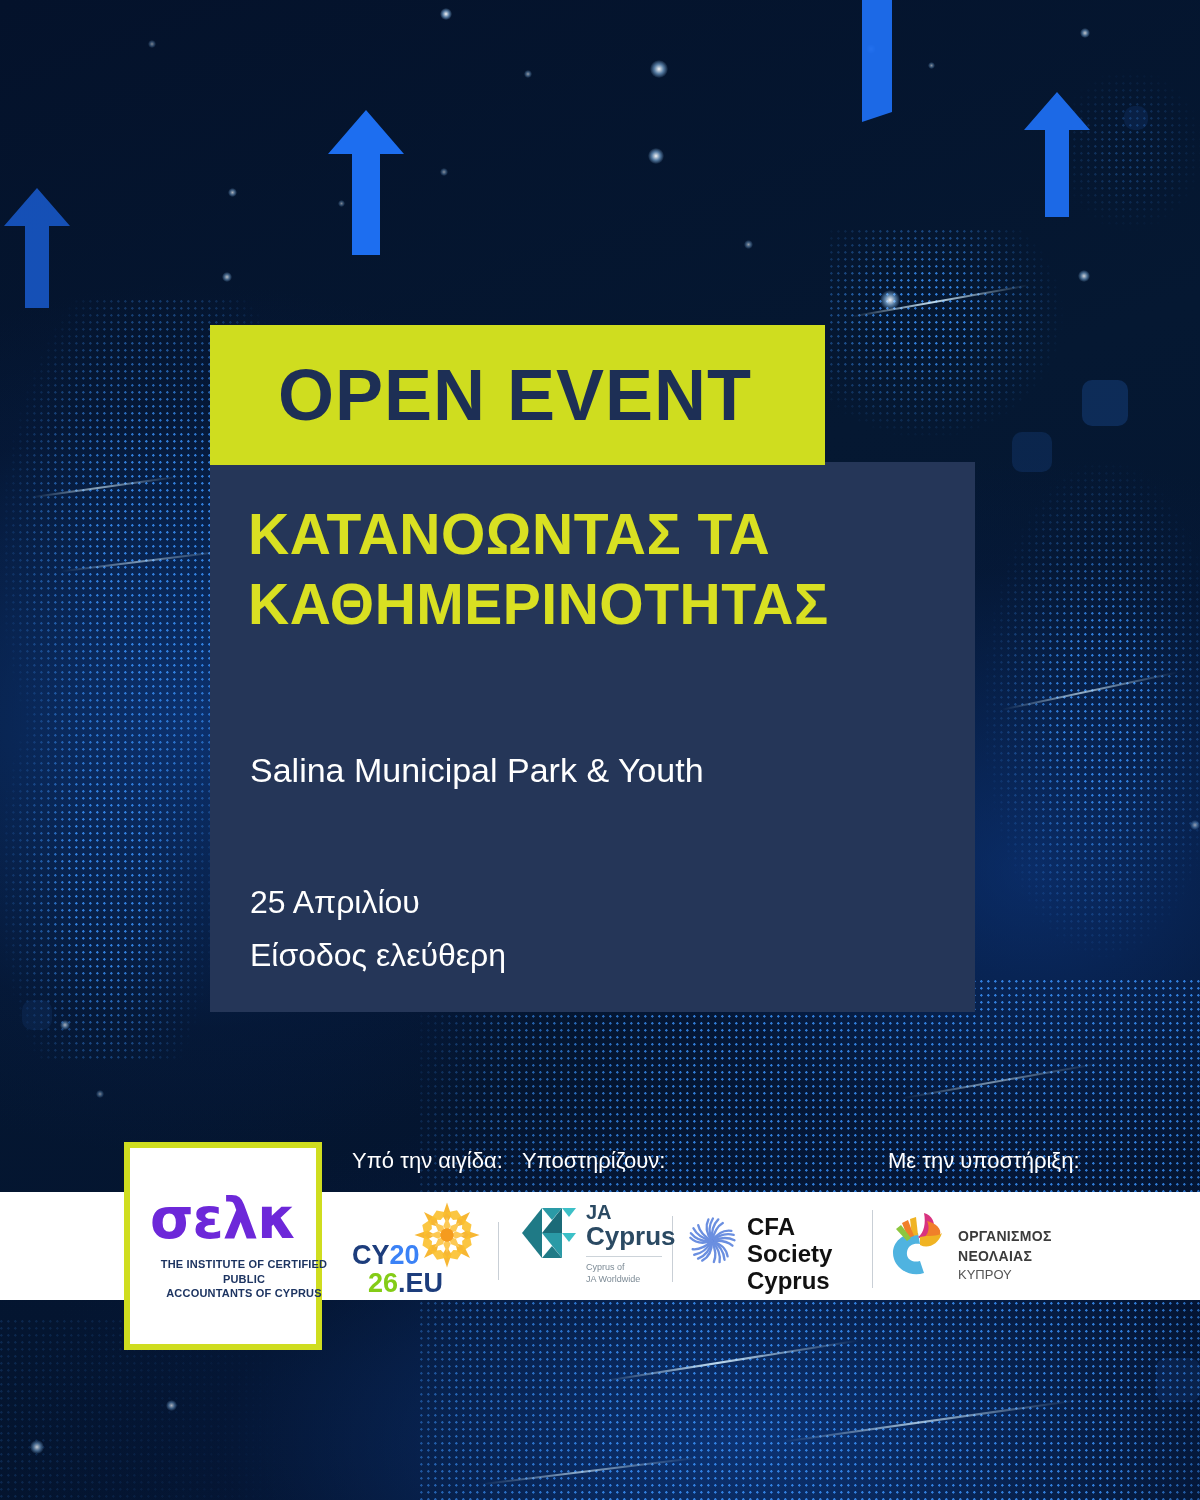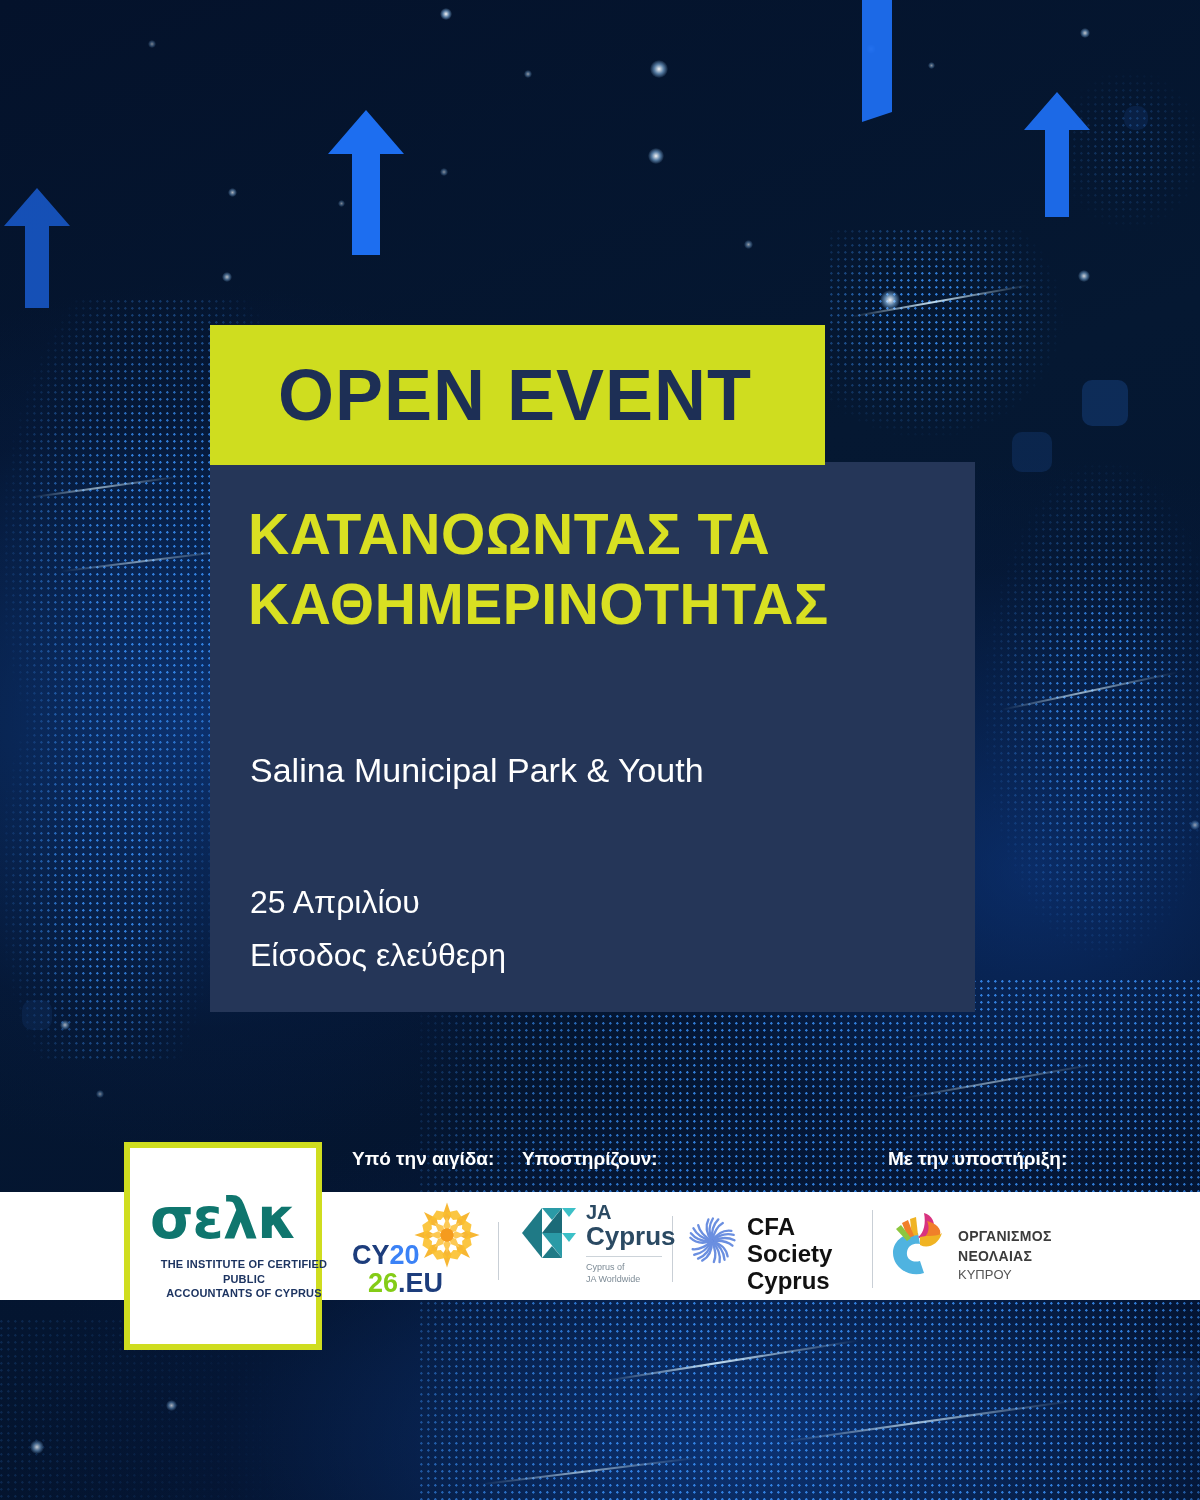--- a/index.html
+++ b/index.html
@@ -135,40 +135,40 @@
     background: #ffffff;
   }
   .credit-labels {
     position: absolute;
     left: 0; top: 1148px;
     width: 1200px; height: 40px;
   }
   .credit-label {
     position: absolute;
     color: #ffffff;
-    font-size: 19px;
-    font-weight: 700;
+    font-size: 22px;
+    font-weight: 400;
     white-space: nowrap;
   }
   .lbl-aegis { left: 352px; top: 0; }
   .lbl-support { left: 522px; top: 0; }
   .lbl-withsupport { left: 888px; top: 0; }
 
   .selk-box {
     position: absolute;
     left: 124px; top: 1142px;
     width: 198px; height: 208px;
     background: #ffffff;
     border: 6px solid #cfdd1f;
     box-sizing: border-box;
     display: flex; flex-direction: column;
     align-items: center; justify-content: center;
   }
   .selk-word {
-    color: #0f766e;
+    color: #6d28d9;
     font-size: 56px;
     font-weight: bold;
     letter-spacing: -1px;
     line-height: 1;
     font-family: "DejaVu Sans", sans-serif;
   }
   .selk-sub {
     margin-top: 10px;
     color: #1d3461;
     font-size: 11px;

